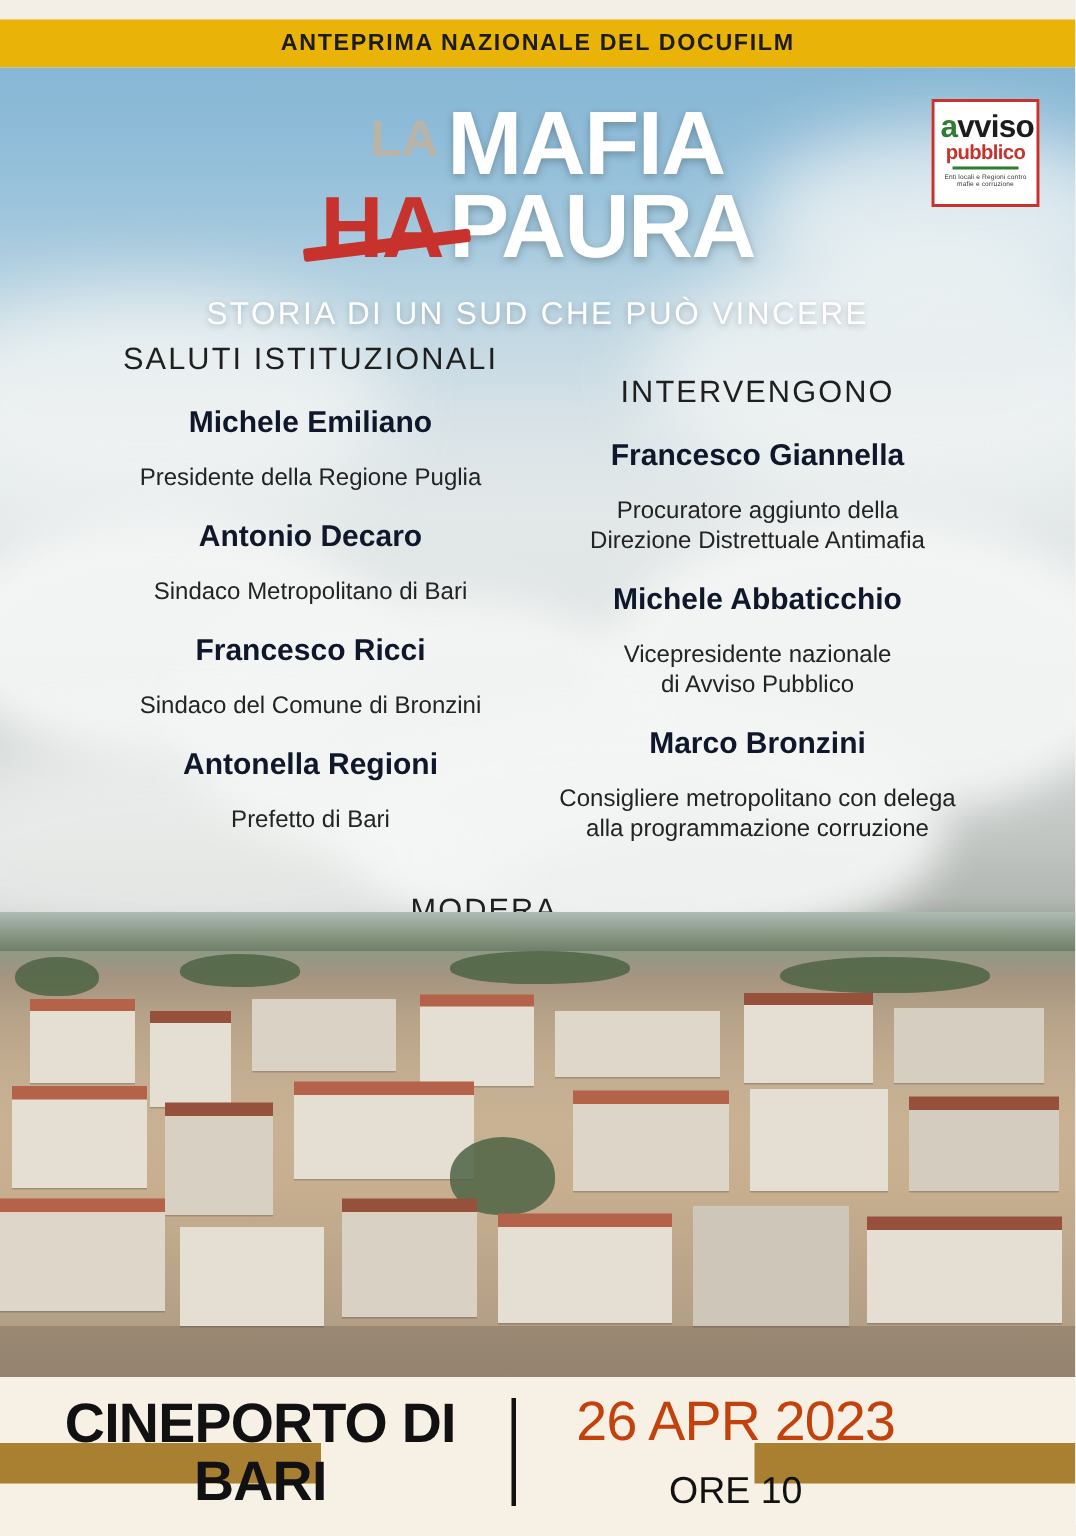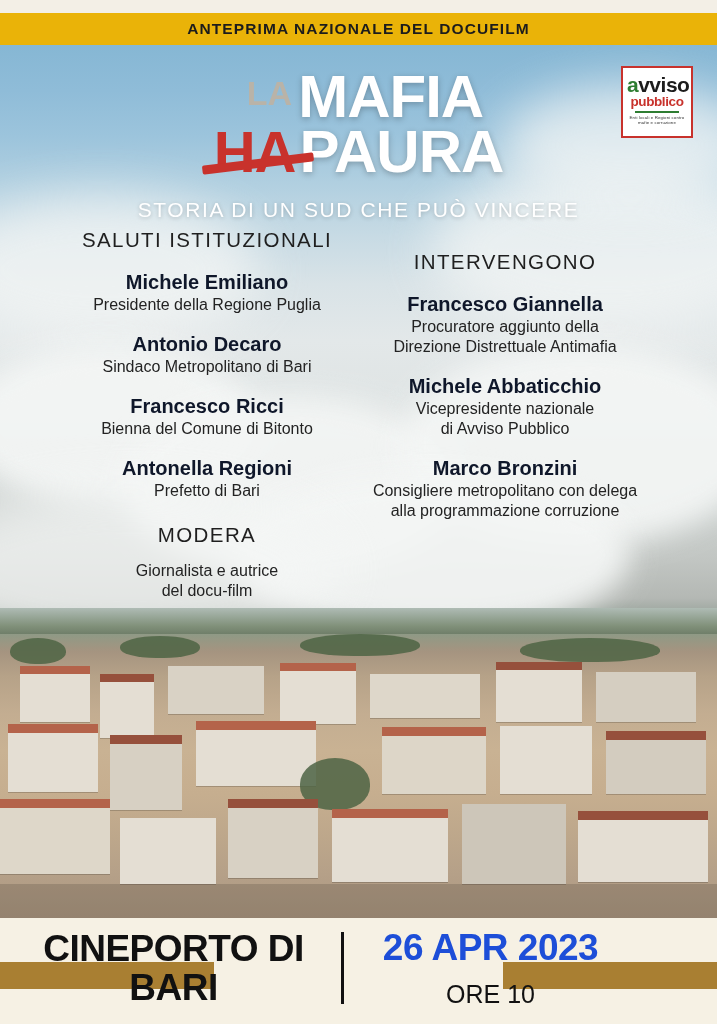--- a/index.html
+++ b/index.html
@@ -197,33 +197,33 @@
   .col-left  { left: 42px;  top: 228px; width: 330px; }
   .col-right { left: 340px; top: 250px; width: 330px; }
 
   .sec-head {
     font-size: 20.5px;
     letter-spacing: 1.4px;
     color: #1f1f1f;
     margin-bottom: 18px;
     text-transform: uppercase;
   }
-  .sec-head.modera { margin-top: 22px; margin-bottom: 14px; }
+  .sec-head.modera { margin-top: 38px; margin-bottom: 14px; text-align: right; }
   .person { margin-bottom: 17px; }
   .p-name {
     font-size: 20px;
     font-weight: bold;
     color: #0f172a;
     line-height: 24px;
   }
   .p-role {
     font-size: 16px;
     color: #232323;
     line-height: 20px;
-    margin-top: 1px;
+    margin-top: 15px;
   }
 
   
   .footer {
     position: absolute;
     left: 0; top: 918px;
     width: 717px; height: 106px;
     background: #f6f1e4;
   }
   .gold-left {
@@ -250,21 +250,21 @@
     line-height: 39px;
     letter-spacing: -.5px;
   }
   .divider {
     width: 3px; height: 72px;
     background: #111;
     margin: 0 22px;
   }
   .datewrap { width: 250px; text-align: center; }
   .date {
-    font-size: 37px; font-weight: bold; color: #1d4ed8; line-height: 40px;
+    font-size: 37px; font-weight: normal; color: #c2410c; line-height: 40px;
     letter-spacing: -.5px;
   }
   .time {
     font-size: 25px; color: #111; line-height: 28px; margin-top: 12px;
   }
 </style>
 </head>
 <body>
 
 <div class="poster">
@@ -307,21 +307,21 @@
     <div class="person">
       <div class="p-name">Michele Emiliano</div>
       <div class="p-role">Presidente della Regione Puglia</div>
     </div>
     <div class="person">
       <div class="p-name">Antonio Decaro</div>
       <div class="p-role">Sindaco Metropolitano di Bari</div>
     </div>
     <div class="person">
       <div class="p-name">Francesco Ricci</div>
-      <div class="p-role">Bienna del Comune di Bitonto</div>
+      <div class="p-role">Sindaco del Comune di Bronzini</div>
     </div>
     <div class="person">
       <div class="p-name">Antonella Regioni</div>
       <div class="p-role">Prefetto di Bari</div>
     </div>
 
     <div class="sec-head modera">MODERA</div>
     <div class="person">
       <div class="p-role" style="white-space:pre-line">Giornalista e autrice
 del docu-film</div>

